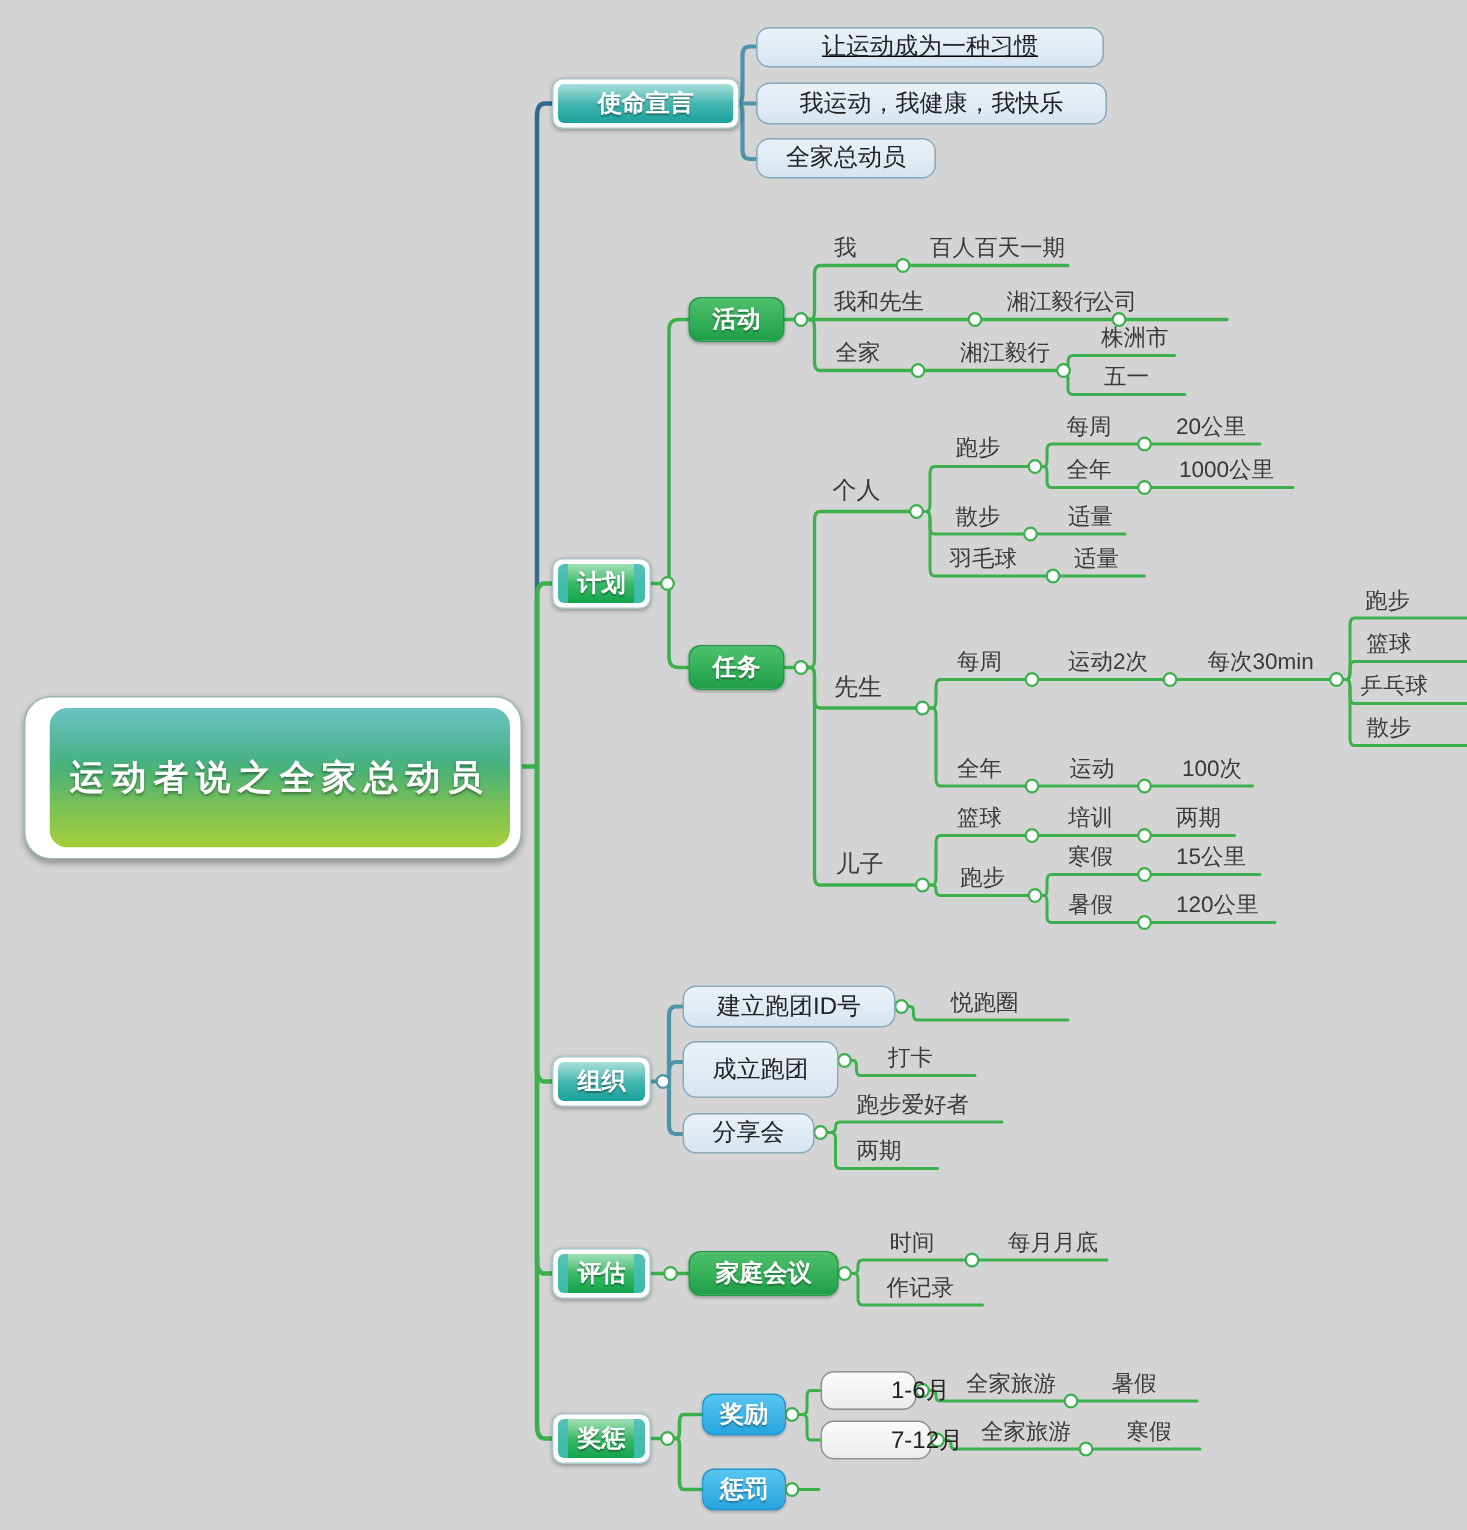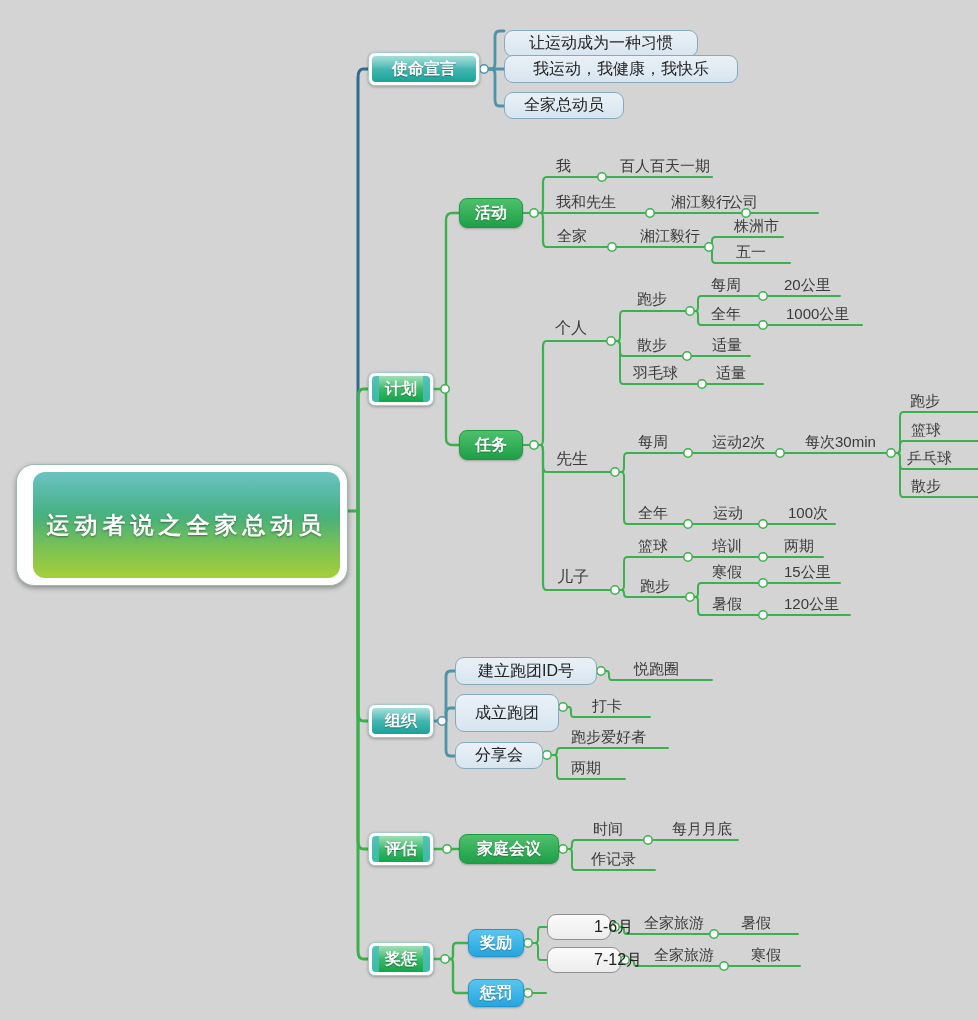--- a/index.html
+++ b/index.html
@@ -146,24 +146,24 @@
       <circle cx="601" cy="671" r="4.2" fill="#fdfdfd" stroke="#3cb04d" stroke-width="1.5"></circle>
       <circle cx="563" cy="707" r="4.2" fill="#fdfdfd" stroke="#3cb04d" stroke-width="1.5"></circle>
       <circle cx="547" cy="755" r="4.2" fill="#fdfdfd" stroke="#3cb04d" stroke-width="1.5"></circle>
       <circle cx="648" cy="840" r="4.2" fill="#fdfdfd" stroke="#3cb04d" stroke-width="1.5"></circle>
       <circle cx="615" cy="927" r="4.2" fill="#fdfdfd" stroke="#3cb04d" stroke-width="1.5"></circle>
       <circle cx="625" cy="960" r="4.2" fill="#fdfdfd" stroke="#3cb04d" stroke-width="1.5"></circle>
       <circle cx="714" cy="934" r="4.2" fill="#fdfdfd" stroke="#3cb04d" stroke-width="1.5"></circle>
       <circle cx="724" cy="966" r="4.2" fill="#fdfdfd" stroke="#3cb04d" stroke-width="1.5"></circle>
     </svg>
   <div id="nodes">
-      <div class="box central" style="left: 16px; top: 464px; width: 332px; height: 122px; padding-left: 16px;">
+      <div class="box central" style="left: 16px; top: 464px; width: 332px; height: 109px; padding-left: 16px;">
         <div class="face">运动者说之全家总动员</div>
       </div>
-      <div class="box main-teal" style="left: 368px; top: 52px; width: 112px; height: 34px;">
+      <div class="box main-teal" style="left: 368px; top: 52px; width: 125px; height: 34px;">
         <div class="face">使命宣言</div>
       </div>
       <div class="box main-green" style="left: 368px; top: 372px; width: 66px; height: 34px;">
         <div class="face">计划</div>
       </div>
       <div class="box main-teal" style="left: 368px; top: 704px; width: 66px; height: 34px;">
         <div class="face">组织</div>
       </div>
       <div class="box main-green" style="left: 368px; top: 832px; width: 66px; height: 34px;">
         <div class="face">评估</div>
@@ -179,21 +179,21 @@
       </div>
       <div class="box sub-green" style="left: 459px; top: 834px; width: 100px; height: 30px;">
         <div class="face">家庭会议</div>
       </div>
       <div class="box sub-blue" style="left: 468px; top: 929px; width: 56px; height: 28px;">
         <div class="face">奖励</div>
       </div>
       <div class="box sub-blue" style="left: 468px; top: 979px; width: 56px; height: 28px;">
         <div class="face">惩罚</div>
       </div>
-      <div class="box light" style="left: 504px; top: 30px; width: 194px; height: 27px;">
+      <div class="box light" style="left: 504px; top: 18px; width: 232px; height: 27px; text-decoration: underline;">
         <div class="face">让运动成为一种习惯</div>
       </div>
       <div class="box light" style="left: 504px; top: 55px; width: 234px; height: 28px;">
         <div class="face">我运动，我健康，我快乐</div>
       </div>
       <div class="box light" style="left: 504px; top: 92px; width: 120px; height: 27px;">
         <div class="face">全家总动员</div>
       </div>
       <div class="box light" style="left: 455px; top: 657px; width: 142px; height: 28px;">
         <div class="face">建立跑团ID号</div>

